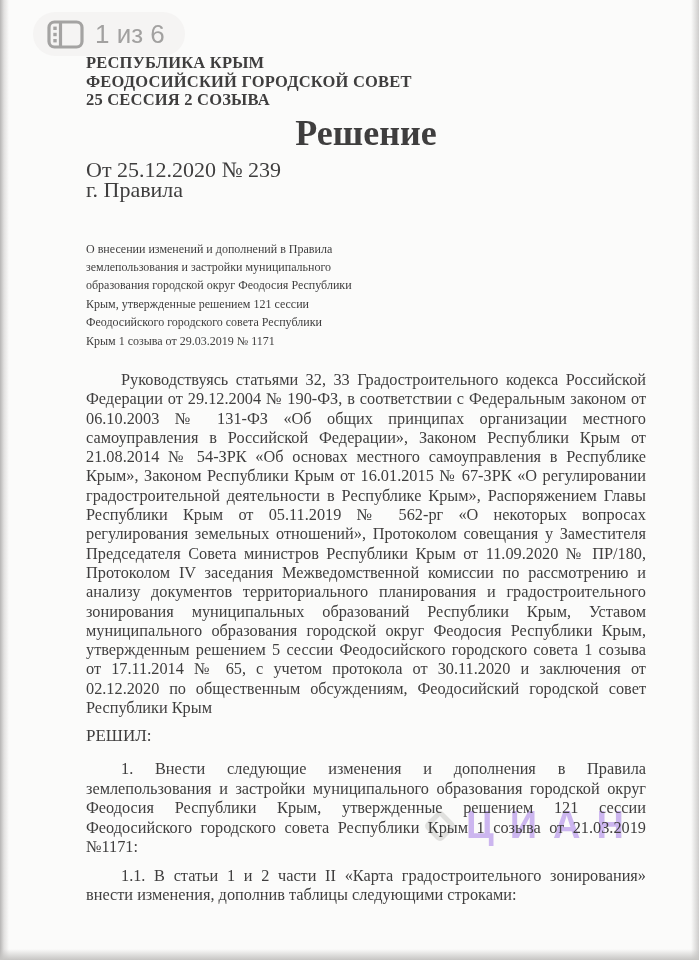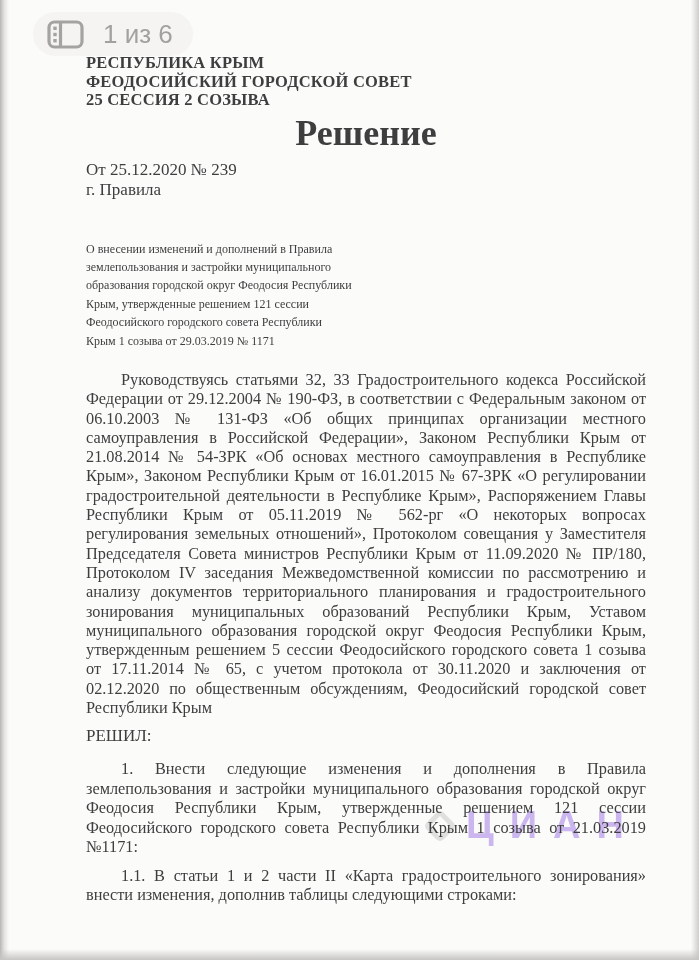--- a/index.html
+++ b/index.html
@@ -22,21 +22,21 @@
     background: linear-gradient(to left, #cecdcc 0%, rgba(251,251,250,0) 100%);
   }
   .edge-bottom {
     position: absolute; left: 0; right: 0; bottom: 0; height: 11px;
     background: linear-gradient(to bottom, rgba(251,251,250,0), #c6c5c3);
   }
 
   
   .page-pill {
     position: absolute; left: 33px; top: 12px; height: 44px; z-index: 6;
-    display: flex; align-items: center; gap: 19px;
+    display: flex; align-items: center; gap: 11px;
     padding: 0 20px 0 14px;
     background: #f5f4f3; border-radius: 22px;
     font-family: "Liberation Sans", sans-serif;
     font-size: 26px; color: #a2a1a0;
     cursor: pointer;
   }
   .page-pill svg { display: block; }
 
   
   .watermark {
@@ -52,21 +52,21 @@
     border: 5px solid #aaa8a6; border-radius: 5px;
     transform: rotate(45deg);
   }
 
   
   .doc { position: absolute; left: 86px; top: 54px; width: 560px; z-index: 2; }
 
   .doc-header { font-weight: bold; font-size: 16.5px; line-height: 18.5px; letter-spacing: 0.2px; }
   .doc-title  { text-align: center; font-weight: bold; font-size: 36px; line-height: 40px; margin-top: 3px; }
 
-  .meta { margin-top: 7px; font-size: 17px; line-height: 20.5px; }
+  .meta { margin-top: 7px; font-size: 22px; line-height: 20.5px; }
 
   .subject {
     margin-top: 39px; width: 470px;
     font-size: 12px; line-height: 18.4px;
     white-space: pre-line;
   }
 
   .para {
     margin: 0; font-size: 16.3px; line-height: 19.3px;
     text-align: justify; text-indent: 35px;

